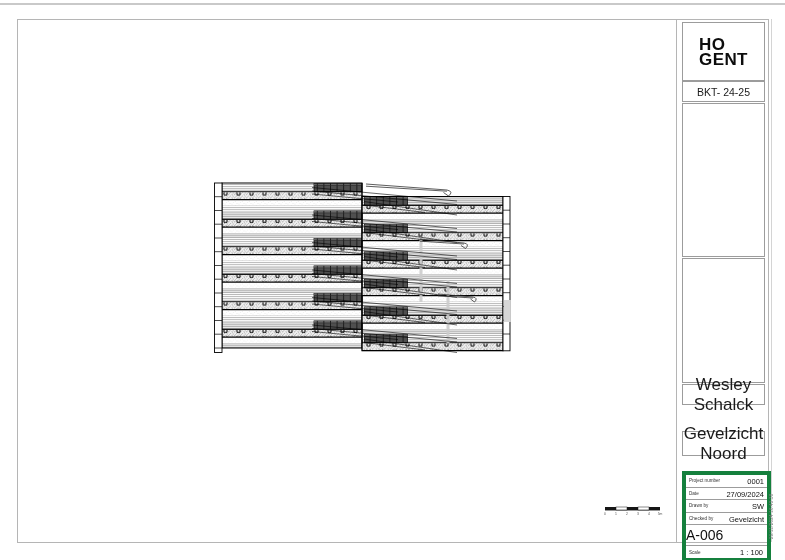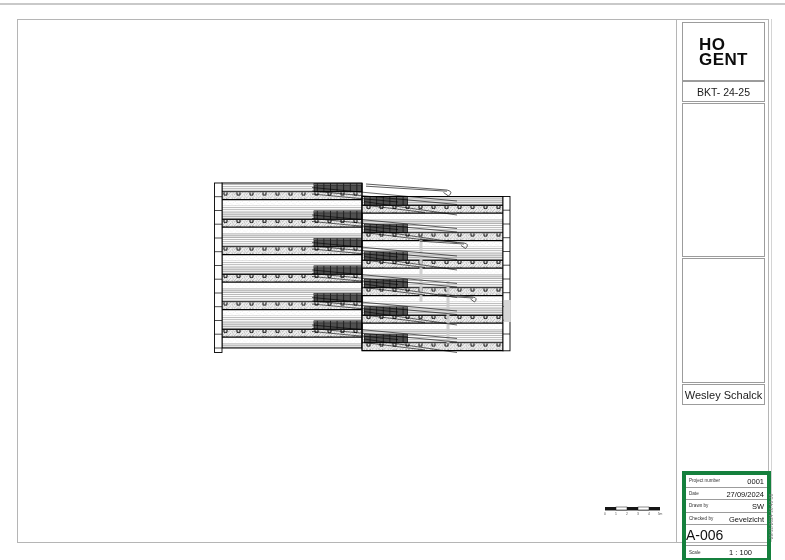--- a/index.html
+++ b/index.html
@@ -9,30 +9,30 @@
   
   #top-edge{left:0;top:3px;width:785px;height:0;border-top:2px solid #c9c9c9;}
   #frame{left:17px;top:19px;width:750px;height:522px;border:1px solid #b5b5b5;}
   #frame-right-outer{left:771px;top:19px;width:0;height:523px;border-left:1px solid #d4d4d4;}
   
   #title-col{left:676px;top:19px;width:92px;height:523px;border-left:1px solid #b5b5b5;}
   .tb-box{position:absolute;left:5px;width:81px;border:1px solid #9c9c9c;background:#fff;
           display:flex;align-items:center;justify-content:center;text-align:center;}
   .logo{font-weight:800;font-size:17px;line-height:15px;letter-spacing:.4px;color:#0d0d0d;text-align:left;}
   .code{font-size:10.5px;color:#1a1a1a;}
-  .big{font-size:11px;color:#1a1a1a;}
+  .big{font-size:17px;color:#1a1a1a;}
   .rows{position:absolute;left:5px;width:81px;border:4px solid #15803d;margin-top:14px;}
   .frow{position:relative;height:11.5px;border-bottom:1px solid #9c9c9c;overflow:hidden;}
   .frow .lab{position:absolute;left:3px;top:3px;font-size:4.6px;color:#333;}
   .frow .val{position:absolute;right:3px;top:2px;font-size:7.5px;color:#111;}
   .sheetno{position:relative;height:20px;border-bottom:1px solid #9c9c9c;
            display:flex;align-items:center;justify-content:flex-start;font-size:14px;color:#111;}
   .scalerow{position:relative;height:12px;}
   .scalerow .lab{position:absolute;left:3px;top:3.5px;font-size:4.6px;color:#333;}
-  .scalerow .val{position:absolute;right:15px;top:2px;font-size:7.5px;color:#111;}
+  .scalerow .val{position:absolute;right:4px;top:2px;font-size:7.5px;color:#111;}
   #plot-stamp{left:769px;top:487px;height:52px;writing-mode:vertical-rl;transform:rotate(180deg);
               font-size:4.6px;color:#777;letter-spacing:.2px;white-space:nowrap;}
   svg{position:absolute;left:0;top:0;}
 </style>
 </head>
 <body>
 
 <div id="page">
 
   <div class="abs" id="top-edge"></div>
@@ -207,20 +207,23 @@
       </div>
     </div>
     <div class="tb-box code" style="top:62px;height:19px;">
       <span>BKT- 24-25</span>
     </div>
     <div class="tb-box" style="top:84px;height:152px;"></div>
     <div class="tb-box" style="top:239px;height:123px;"></div>
     <div class="tb-box big" style="top:365px;height:19px;">
       <span>Wesley Schalck</span>
     </div>
+    <div class="tb-box big" style="top:412px;height:23px;">
+      <span>Gevelzicht Noord</span>
+    </div>
 
     <div class="rows" style="top:438px;">
       <div class="frow">
         <span class="lab">Project number</span>
         <span class="val">0001</span>
       </div>
       <div class="frow">
         <span class="lab">Date</span>
         <span class="val">27/09/2024</span>
       </div>

